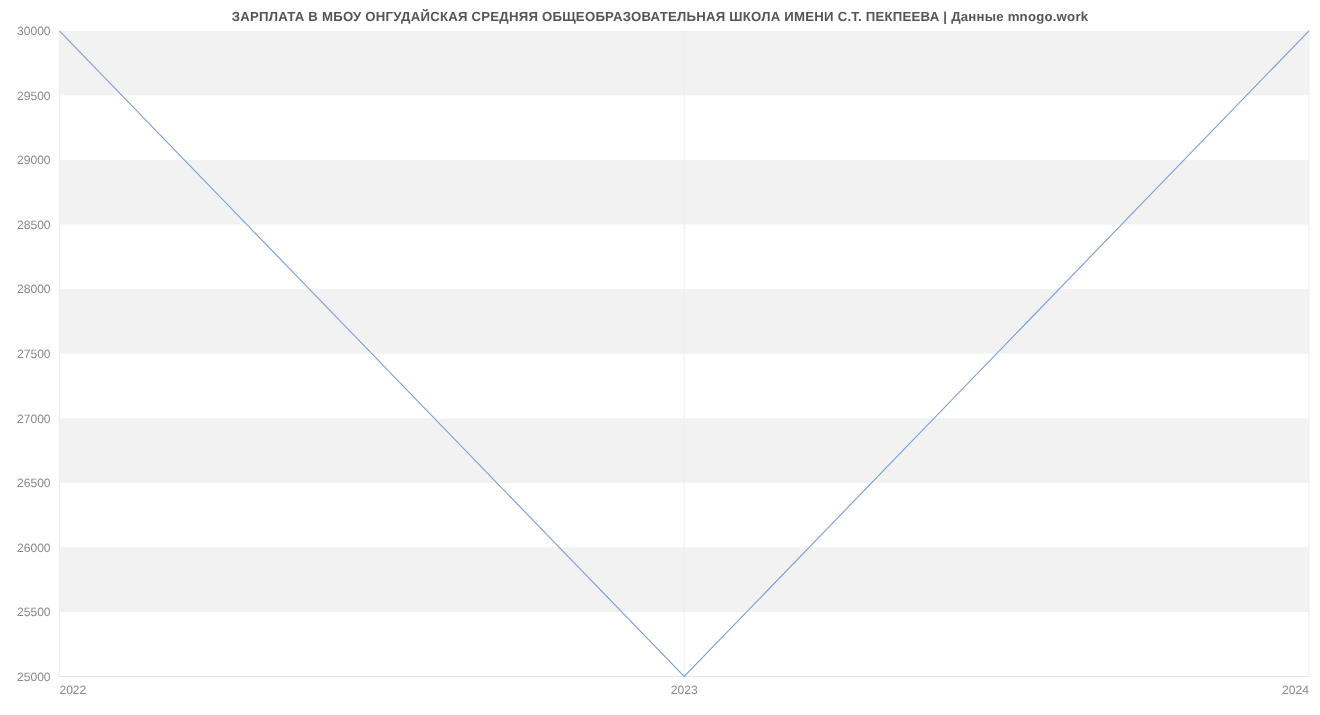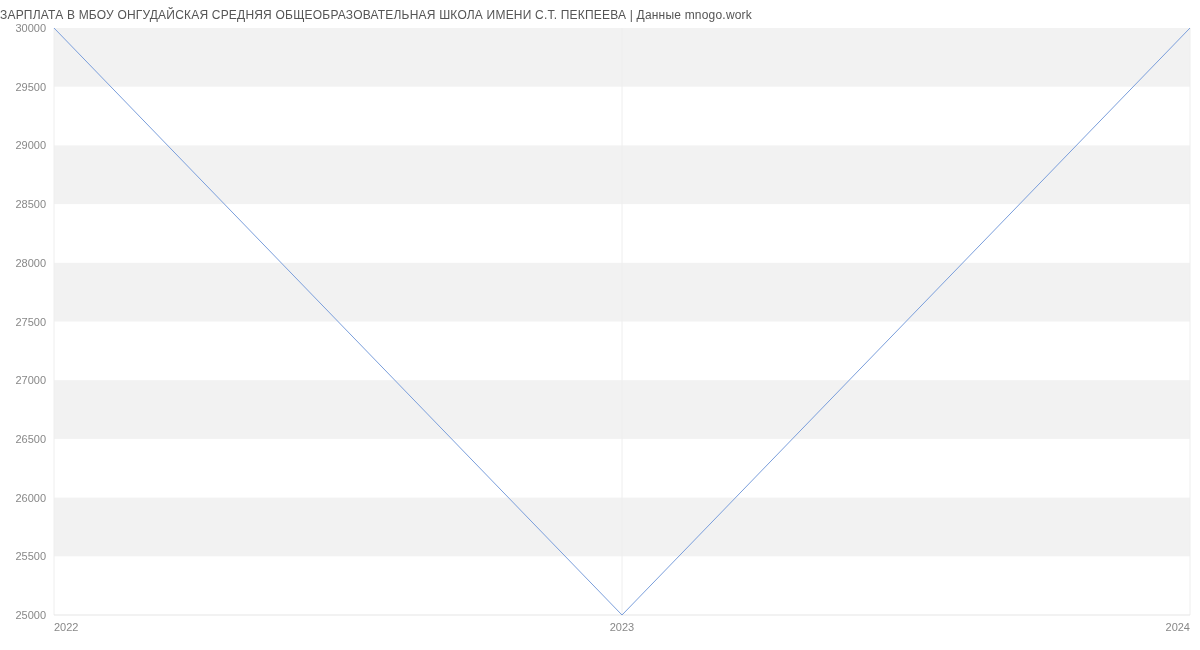--- a/index.html
+++ b/index.html
@@ -14,23 +14,23 @@
   .chart-wrap {
     position: relative;
     width: 1200px;
     height: 650px;
   }
   .title {
     position: absolute;
     top: 8px;
     left: 0;
     right: 0;
-    text-align: left;
+    text-align: center;
     font-size: 12px;
-    font-weight: normal;
+    font-weight: bold;
     color: #555;
     letter-spacing: 0.2px;
   }
   svg { display: block; }
   .grid-band {
     fill: #f2f2f2;
   }
   .axis-baseline {
     stroke: #e5e5e5;
     stroke-width: 1;

